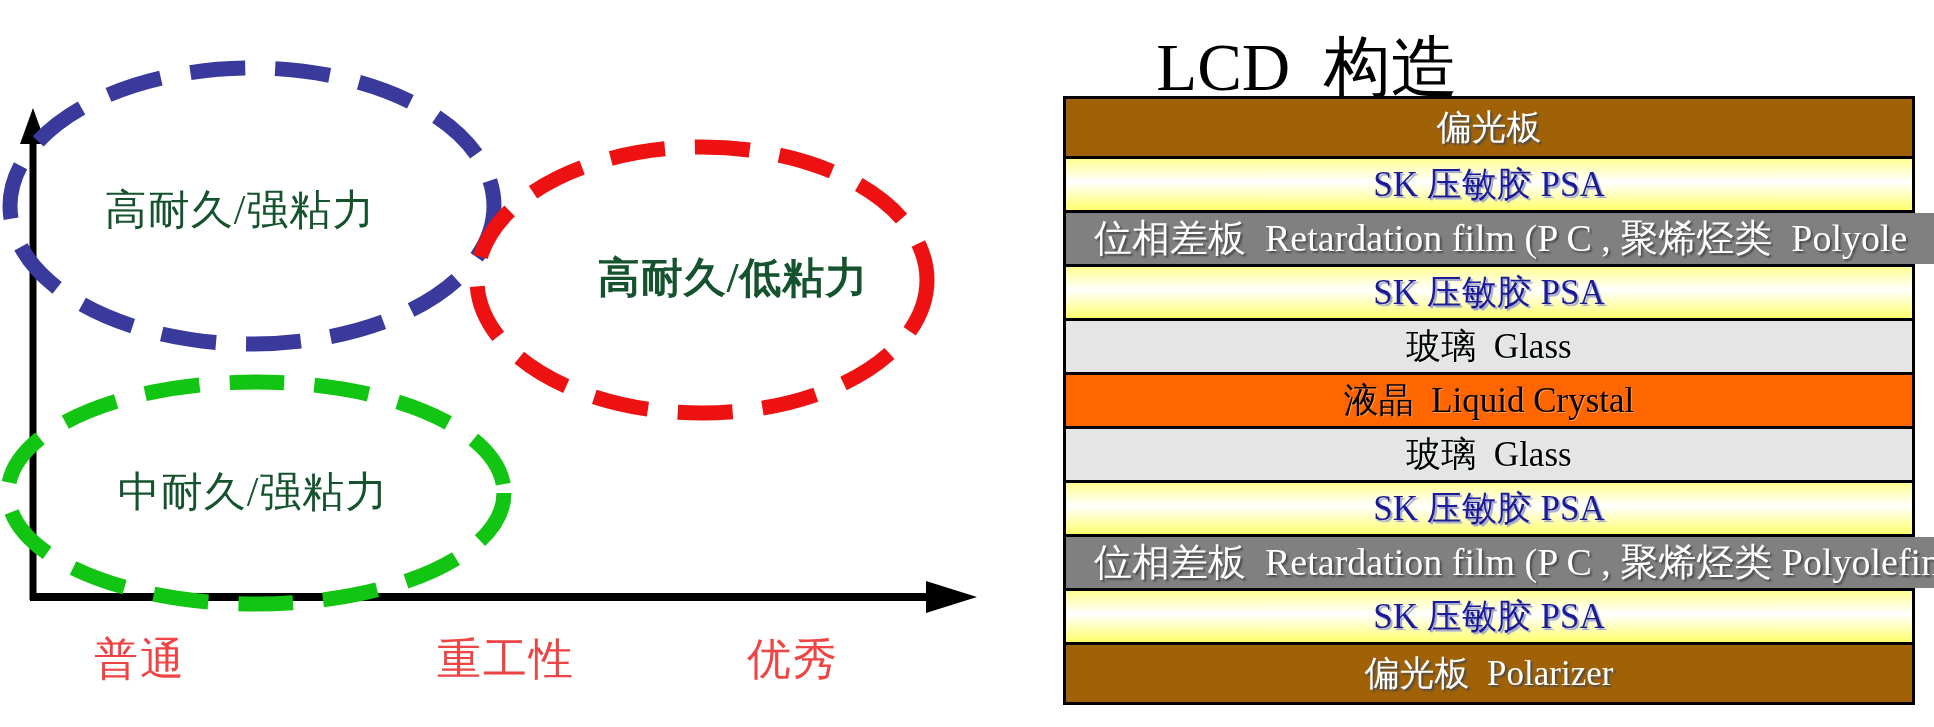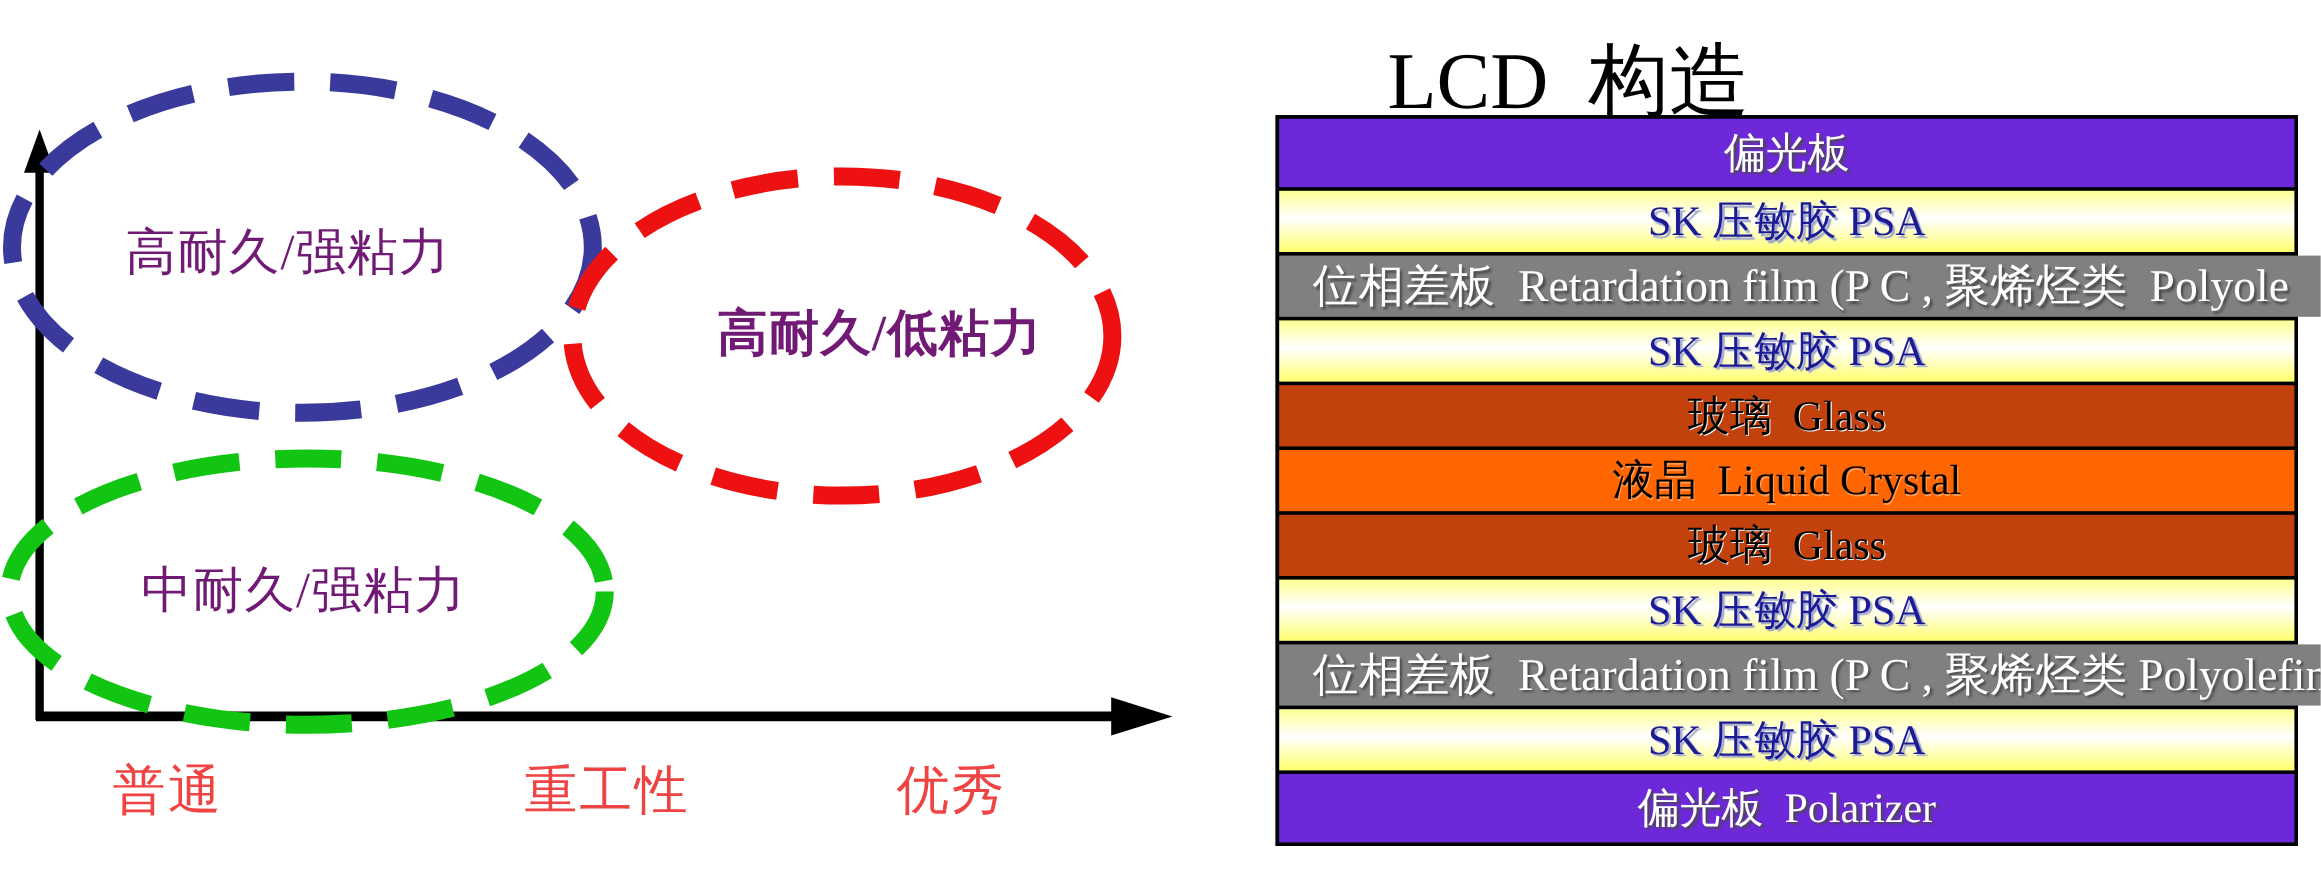--- a/index.html
+++ b/index.html
@@ -4,51 +4,51 @@
 <style>
   html,body{margin:0;padding:0;background:#fff;}
   .canvas{
     position:relative;width:1934px;height:727px;background:#fff;overflow:hidden;
     font-family:"Liberation Serif","DejaVu Serif",serif;
   }
   
   .chart-svg{position:absolute;left:0;top:0;}
   .clabel{
     position:absolute;transform:translate(-50%,-50%);
-    font-size:42px;color:#701a75;white-space:pre;letter-spacing:1px;
+    font-size:42px;color:#14532d;white-space:pre;letter-spacing:1px;
   }
   .clabel.bold{font-weight:bold;}
   .axis-label{
     position:absolute;transform:translate(-50%,-50%);
     font-size:44px;color:#ef4444;white-space:pre;letter-spacing:2px;
   }
   
   .lcd-title{
     position:absolute;left:1097px;top:22px;width:420px;text-align:center;
     font-size:67px;color:#000;white-space:pre;
   }
   .lcd-table{
     position:absolute;left:1063px;top:96px;width:846px;
     border:3px solid #000;background:#000;
     display:flex;flex-direction:column;gap:3px;
   }
   .row{
     width:100%;height:51px;display:flex;align-items:center;justify-content:center;
     font-size:35px;white-space:pre;overflow:hidden;
   }
-  .row.bg-black{height:57px;background:#6d28d9;color:#fff;text-shadow:2px 2px 2px #4a4a4a;}
+  .row.bg-black{height:57px;background:#a16207;color:#fff;text-shadow:2px 2px 2px #4a4a4a;}
   .row.bg-yellow{
     background:linear-gradient(180deg,#ffff94 0%,#ffffff 45%,#ffff6e 100%);
     color:#1B1B96;text-shadow:2px 2px 1px #a0a6cc;
   }
   .row.bg-gray{
     background:#808080;color:#fff;text-shadow:2px 2px 2px #4a4a4a;
     justify-content:flex-start;padding-left:28px;font-size:38px;
   }
-  .row.bg-blue{background:#c2410c;color:#000;text-shadow:1px 1px 0 #e8f4f4;}
+  .row.bg-blue{background:#e5e5e5;color:#000;text-shadow:1px 1px 0 #e8f4f4;}
   .row.bg-orange{background:#FF6600;color:#000;text-shadow:1px 1px 0 #ff9a55;text-align:right;}
 </style>
 </head>
 <body>
 
 <div class="canvas">
 
   <svg class="chart-svg" width="990" height="727" viewBox="0 0 990 727">
 
     <line x1="33" y1="600" x2="33" y2="140" stroke="#000" stroke-width="7"></line>

